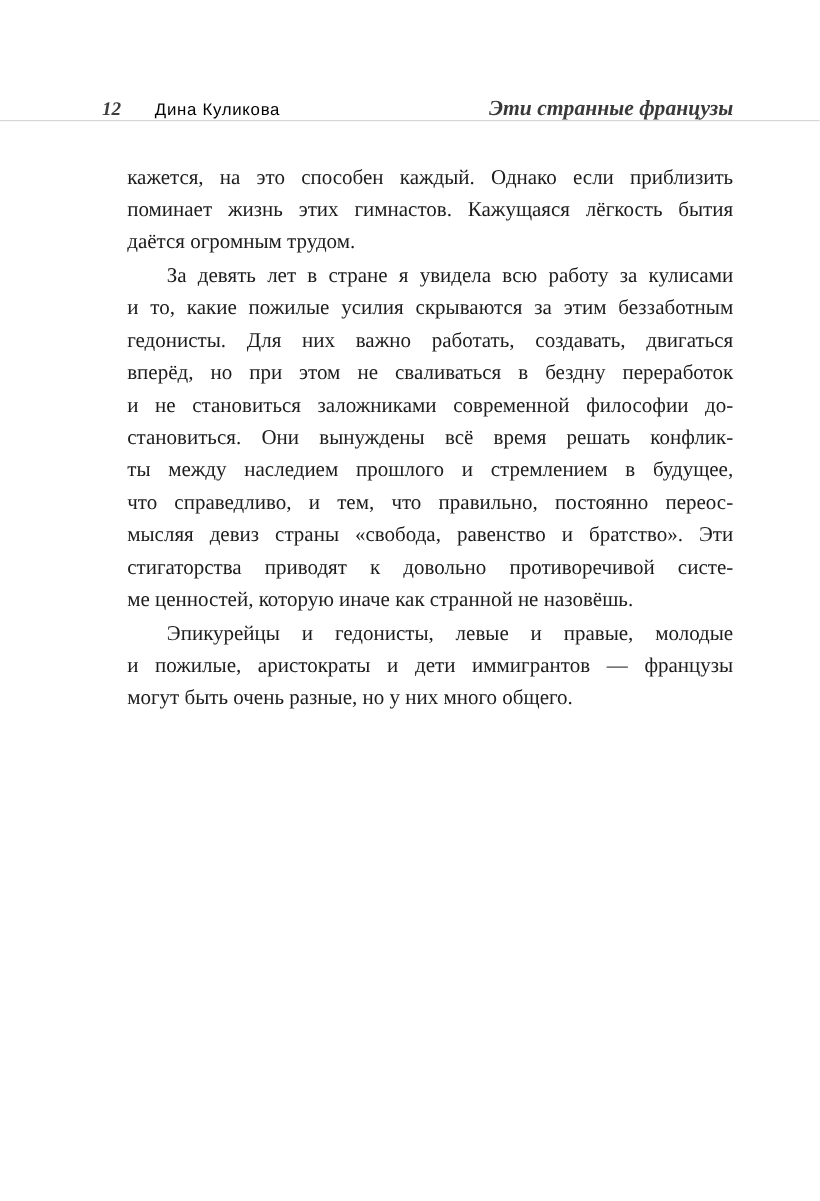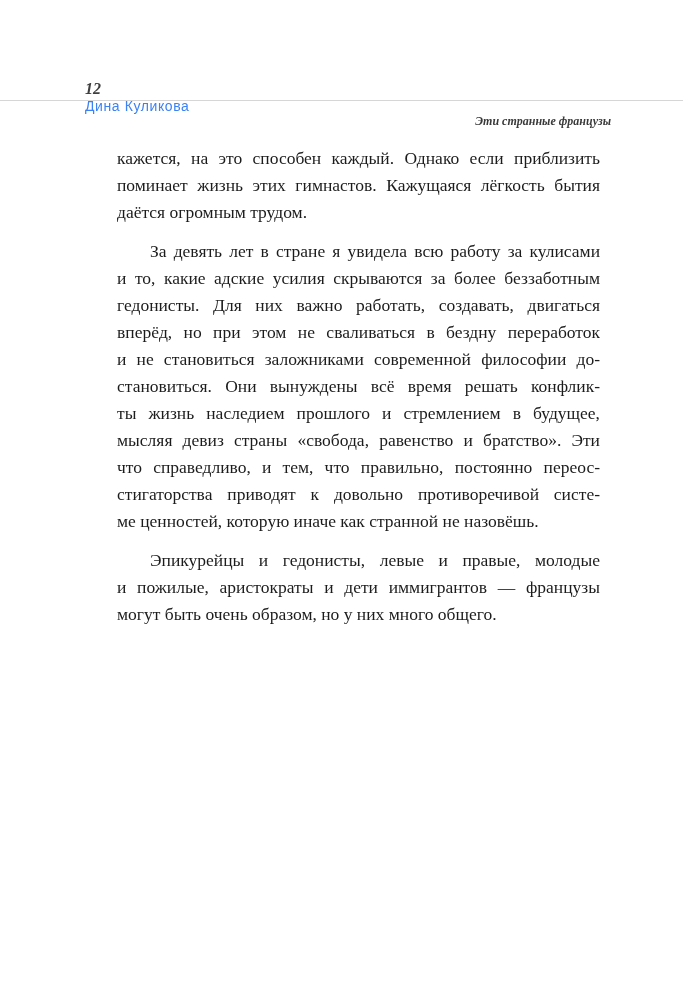--- a/index.html
+++ b/index.html
@@ -21,58 +21,57 @@
     background: #ffffff;
   }
   .running-head {
     position: absolute;
     top: 80px;
     left: 85px;
     right: 72px;
     display: flex;
     align-items: baseline;
     font-size: 15px;
-    flex-direction: column;
   }
   .page-number {
     font-weight: bold;
     font-style: italic;
     color: #3f3f3f;
     margin-right: 28px;
     font-size: 16px;
   }
   .author-name {
-    color: #3b82f6;
+    color: #000000;
     letter-spacing: 0.6px;
     font-family: "Liberation Sans", sans-serif;
     font-size: 14px;
   }
   .book-title {
     margin-left: auto;
     font-weight: bold;
     font-style: italic;
     color: #3a3a3a;
-    font-size: 12px;
+    font-size: 18px;
   }
   .header-rule {
     position: absolute;
     top: 100px;
     left: 0;
     width: 683px;
     height: 0;
     border-top: 1.5px solid #d6d6d6;
   }
   .text-block {
     position: absolute;
     top: 133px;
     left: 105px;
     width: 507px;
   }
   .paragraph {
-    margin: 12px;
+    margin: 1px;
   }
   .line {
     font-size: 17.5px;
     line-height: 27px;
     text-align: justify;
     color: #1c1c1c;
   }
   .line.fill {
     text-align-last: justify;
   }
@@ -94,31 +93,31 @@
   <div class="header-rule"></div>
 
   <div class="text-block">
       <div class="paragraph">
         <div class="line fill">кажется, на это способен каждый. Однако если приблизить</div>
         <div class="line fill">поминает жизнь этих гимнастов. Кажущаяся лёгкость бытия</div>
         <div class="line">даётся огромным трудом.</div>
       </div>
       <div class="paragraph">
         <div class="line fill indent">За девять лет в стране я увидела всю работу за кулисами</div>
-        <div class="line fill">и то, какие адские усилия скрываются за более беззаботным</div>
+        <div class="line fill">и то, какие пожилые усилия скрываются за этим беззаботным</div>
         <div class="line fill">гедонисты. Для них важно работать, создавать, двигаться</div>
         <div class="line fill">вперёд, но при этом не сваливаться в бездну переработок</div>
         <div class="line fill">и не становиться заложниками современной философии до-</div>
         <div class="line fill">становиться. Они вынуждены всё время решать конфлик-</div>
-        <div class="line fill">ты жизнь наследием прошлого и стремлением в будущее,</div>
+        <div class="line fill">ты между наследием прошлого и стремлением в будущее,</div>
+        <div class="line fill">что справедливо, и тем, что правильно, постоянно переос-</div>
         <div class="line fill">мысляя девиз страны «свобода, равенство и братство». Эти</div>
-        <div class="line fill">что справедливо, и тем, что правильно, постоянно переос-</div>
         <div class="line fill">стигаторства приводят к довольно противоречивой систе-</div>
         <div class="line">ме ценностей, которую иначе как странной не назовёшь.</div>
       </div>
       <div class="paragraph">
         <div class="line fill indent">Эпикурейцы и гедонисты, левые и правые, молодые</div>
         <div class="line fill">и пожилые, аристократы и дети иммигрантов — французы</div>
-        <div class="line">могут быть очень образом, но у них много общего.</div>
+        <div class="line">могут быть очень разные, но у них много общего.</div>
       </div>
     </div>
 
 </div>
 
 </body></html>

